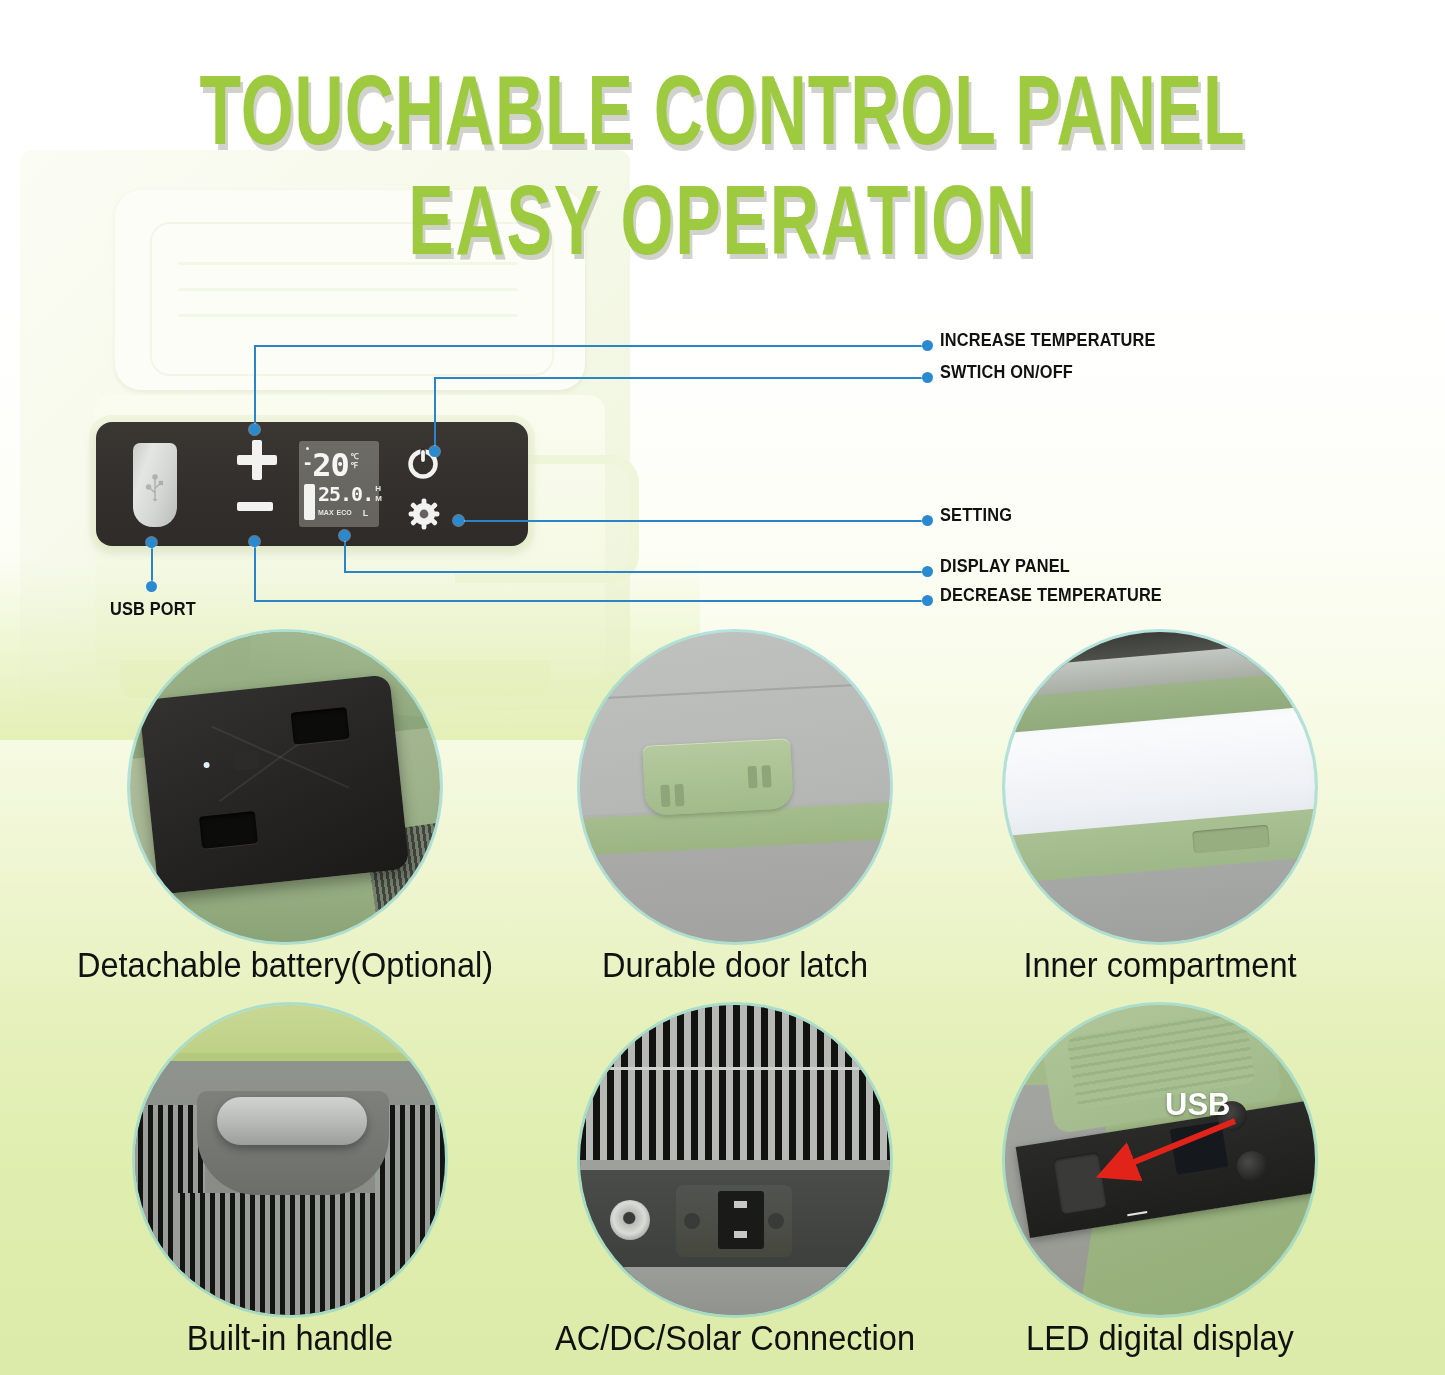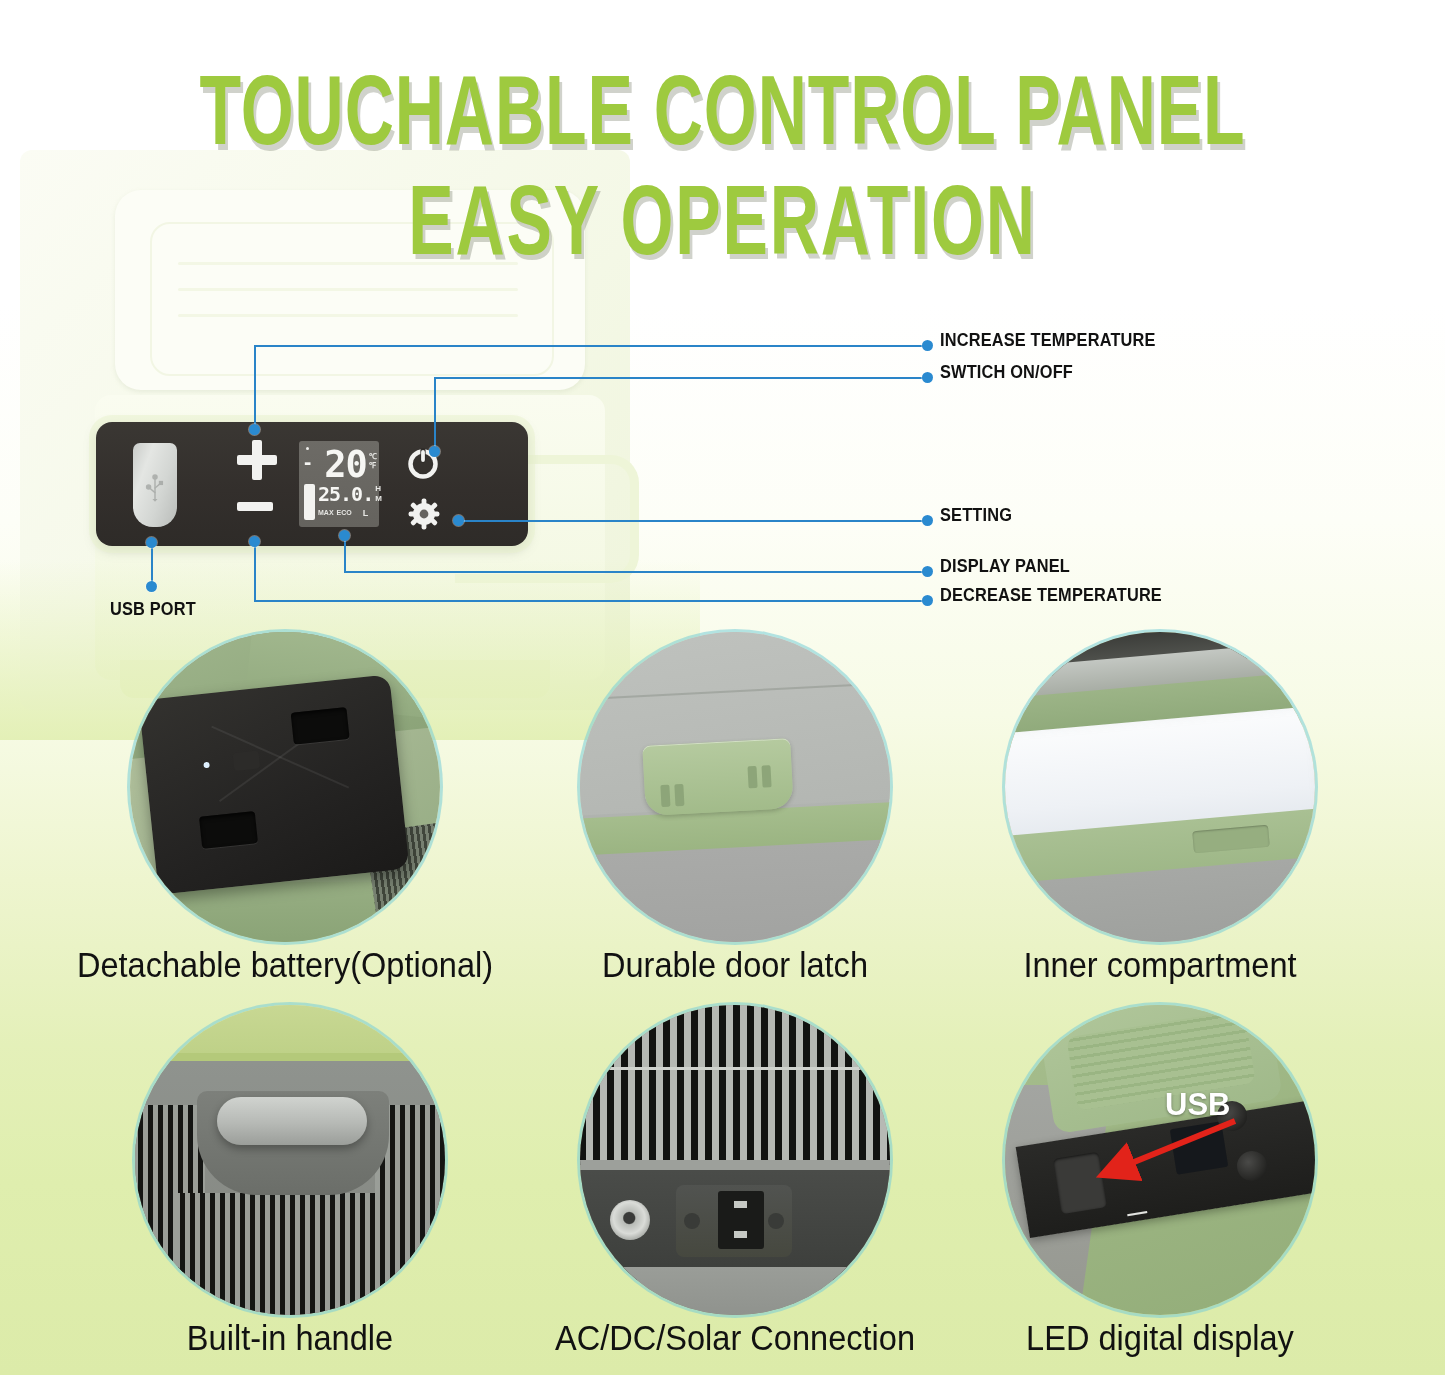--- a/index.html
+++ b/index.html
@@ -71,21 +71,21 @@
   .plus i:after{left:15px;top:0;width:10px;height:40px;}
 
   
   .lcd{position:absolute;left:203px;top:19px;width:80px;height:86px;
     background:linear-gradient(180deg,#6d6b66 0%,#65635e 100%);
     border-radius:3px;padding:3px;box-sizing:border-box;}
   .lcd-dot{position:absolute;left:7px;top:6px;width:3px;height:3px;background:#efefec;border-radius:50%;}
   .lcd-row1{position:absolute;left:5px;top:10px;display:flex;align-items:flex-start;}
   .lcd-neg{color:#f4f4f1;font-size:22px;line-height:22px;font-weight:bold;margin-right:1px;}
   .lcd-temp{color:#f6f6f3;font-family:"DejaVu Sans Mono",monospace;font-weight:bold;
-    font-size:37px;line-height:28px;letter-spacing:-1px;margin-left:12px;}
+    font-size:32px;line-height:28px;letter-spacing:-1px;}
   .lcd-units{display:flex;flex-direction:column;margin-left:2px;margin-top:1px;}
   .lcd-units span{color:#e9e9e6;font-size:8px;line-height:9px;font-weight:bold;}
   .lcd-row2{position:absolute;left:5px;top:43px;display:flex;align-items:flex-start;}
   .lcd-bat{width:11px;height:36px;background:#f3f3f0;border-radius:2px;margin-right:3px;}
   .lcd-volt{color:#f6f6f3;font-family:"DejaVu Sans Mono",monospace;font-weight:bold;
     font-size:20px;line-height:20px;letter-spacing:-1px;}
   .lcd-hm{display:flex;flex-direction:column;margin-left:2px;}
   .lcd-hm span{color:#e9e9e6;font-size:8px;line-height:10px;font-weight:bold;}
   .lcd-row3{position:absolute;left:19px;top:68px;display:flex;align-items:flex-end;gap:3px;}
   .lcd-row3 span{color:#e6e6e3;font-size:7px;line-height:8px;font-weight:bold;}

